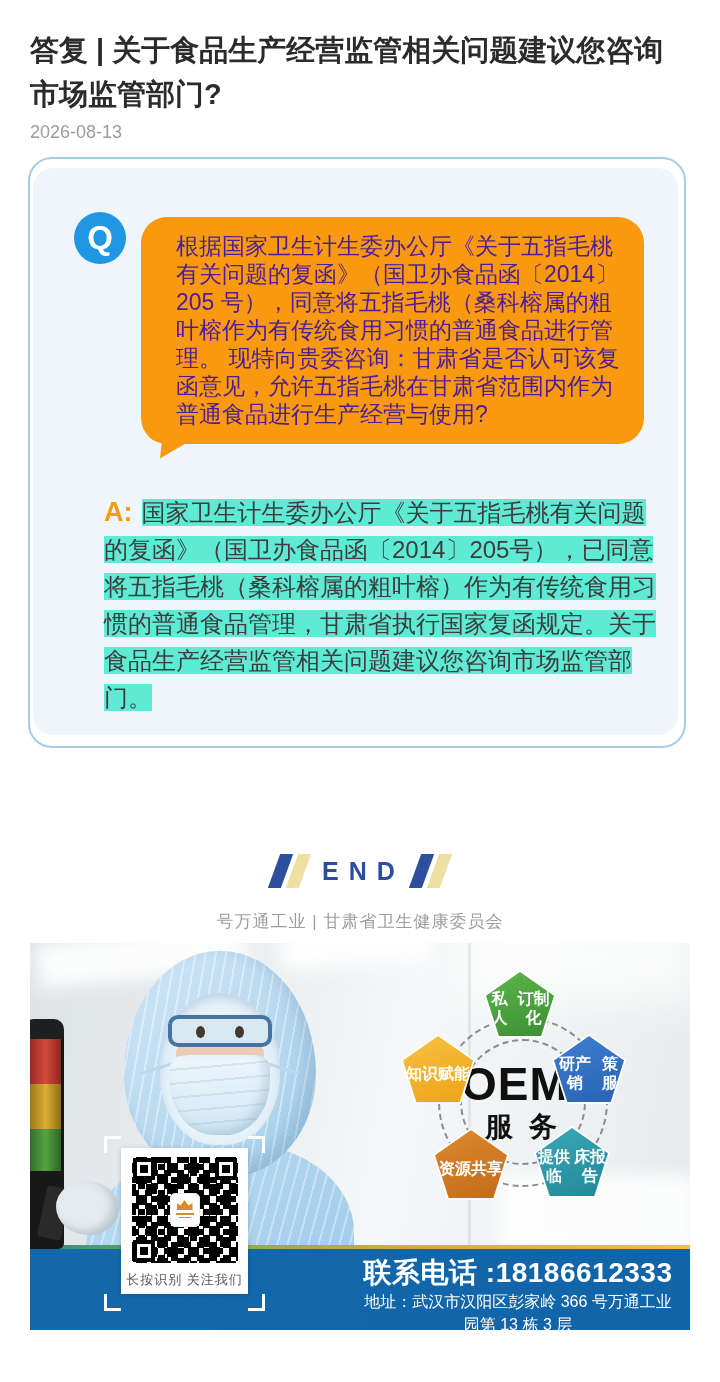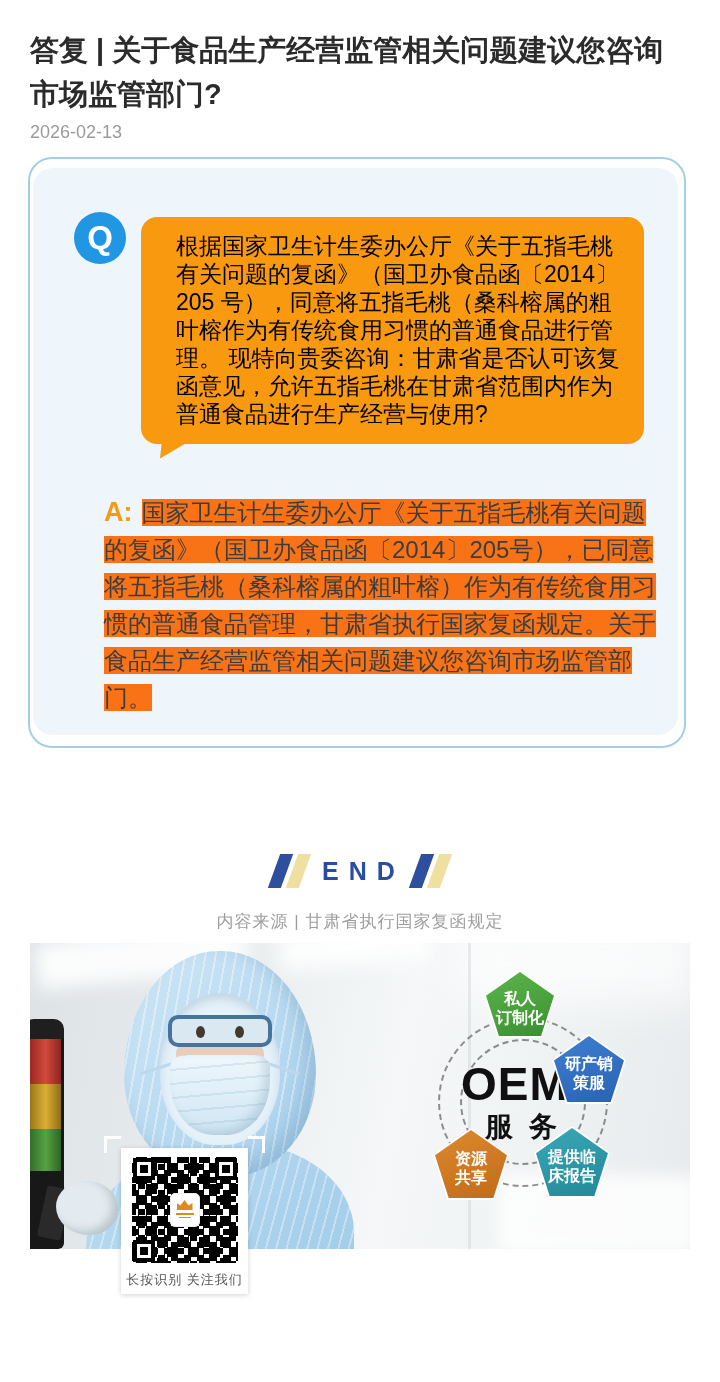--- a/index.html
+++ b/index.html
@@ -22,32 +22,32 @@
     position:absolute; left:3px; top:9px; width:645px; height:567px;
     background:#eff6fb; border-radius:20px; overflow:hidden;
   }
   .q-row { display:flex; padding:44px 0 0 41px; }
   .q-circle {
     flex:0 0 52px; width:52px; height:52px; border-radius:50%; background:#2196e3;
     color:#fff; font-size:33px; font-weight:bold;
     display:flex; align-items:center; justify-content:center;
   }
   .bubble {
-    margin:5px 0 0 15px; width:503px; background:#f8990f; border-radius:16px;
+    margin:5px 0 0 15px; width:503px; background:#f8990f; border-radius:26px;
     padding:15px 18px 16px 35px; font-size:23px; line-height:28px;
-    color:#000000; position:relative; word-break:break-all;
+    color:#4c1d95; position:relative; word-break:break-all;
   }
   .bubble-tail {
     position:absolute; left:20px; bottom:-16px; width:0; height:0;
     border-top:20px solid #f8990f; border-right:27px solid transparent;
     transform:rotate(6deg);
   }
   .answer { margin:50px 20px 0 71px; font-size:24px; line-height:37px; color:#3d3d3d; word-break:break-all; }
   .a-label { color:#f8990f; font-weight:bold; font-size:27px; margin-right:9px; }
-  .answer-text { background:#f97316;text-align:right; }
+  .answer-text { background:#5eead4;text-align:right; }
 
   
   .end-divider { margin-top:106px; display:flex; justify-content:center; align-items:center; }
   .slash { width:13px; height:34px; transform:skewX(-20deg); display:inline-block; }
   .slash.navy { background:#2d4f9e; }
   .slash.cream { background:#efdfa1; margin-left:5px; }
   .end-label { font-size:25px; font-weight:bold; color:#2a4da1; letter-spacing:10px; margin:0 10px 0 17px; }
   .source-line { margin-top:22px; text-align:center; font-size:17px; color:#9d9d9d; letter-spacing:1px; }
 
   
@@ -121,21 +121,21 @@
   .oem-main { font-size:46px; font-weight:bold; line-height:44px; letter-spacing:1px; }
   .oem-sup { font-size:26px; font-weight:bold; vertical-align:14px; }
   .oem-sub { font-size:28px; font-weight:bold; line-height:42px; letter-spacing:4px; }
   .pw {
     position:absolute; background:#fff; padding:2px;
     clip-path:polygon(50% 0%,100% 37%,81% 100%,19% 100%,0% 37%);
   }
   .pi {
     width:100%; height:100%;
     clip-path:polygon(50% 0%,100% 37%,81% 100%,19% 100%,0% 37%);
-    display:flex; flex-direction:column; align-items:center; justify-content:center;
+    display:flex; flex-direction:row; align-items:center; justify-content:center;
     padding-top:8px; color:#fff; font-weight:bold; font-size:16px; line-height:19px; text-align:center;
   }
   .p-top    { left:454px; top:27px;  width:72px; height:68px; }
   .p-left   { left:371px; top:91px;  width:74px; height:70px; }
   .p-right  { left:522px; top:91px;  width:74px; height:70px; }
   .p-bleft  { left:403px; top:185px; width:76px; height:72px; }
   .p-bright { left:504px; top:183px; width:76px; height:72px; }
   .p-top    .pi { background:linear-gradient(160deg,#5cb649,#3a8f32); }
   .p-left   .pi { background:linear-gradient(160deg,#f7c143,#eda416); }
   .p-right  .pi { background:linear-gradient(160deg,#3d7fd0,#2a62b4); }
@@ -180,21 +180,21 @@
     clip-path:polygon(0 100%,0 30%,25% 55%,50% 0,75% 55%,100% 30%,100% 100%);
   }
   .logo-line { width:18px; height:2px; background:#e08822; margin:2px auto 0; }
   .logo-line.small { width:12px; height:1px; }
   .qr-caption { margin-top:8px; text-align:center; font-size:13px; color:#555; letter-spacing:1px; }
 </style>
 </head>
 <body>
 
 <h1 class="title">答复 | 关于食品生产经营监管相关问题建议您咨询市场监管部门?</h1>
-<div class="date">2026-02-13</div>
+<div class="date">2026-08-13</div>
 
 <div class="qa-outer">
   <div class="qa-inner">
     <div class="q-row">
       <div class="q-circle">Q</div>
       <div class="bubble">
         <span>根据国家卫生计生委办公厅《关于五指毛桃有关问题的复函》（国卫办食品函〔2014〕205 号），同意将五指毛桃（桑科榕属的粗叶榕作为有传统食用习惯的普通食品进行管理。 现特向贵委咨询：甘肃省是否认可该复函意见，允许五指毛桃在甘肃省范围内作为普通食品进行生产经营与使用?</span>
         <span class="bubble-tail"></span>
       </div>
     </div>
@@ -205,21 +205,21 @@
 </div>
 
 <div class="end-divider">
   <span class="slash navy"></span>
   <span class="slash cream"></span>
   <span class="end-label">END</span>
   <span class="slash navy"></span>
   <span class="slash cream"></span>
 </div>
 
-<div class="source-line">内容来源 | 甘肃省执行国家复函规定</div>
+<div class="source-line">号万通工业 | 甘肃省卫生健康委员会</div>
 
 <div class="banner">
   <div class="photo">
     <span class="light light1"></span>
     <span class="light light2"></span>
     <span class="light light3"></span>
     <span class="wall-line"></span>
     <span class="haze"></span>
 
     <div class="worker">
@@ -252,20 +252,26 @@
       <div class="oem-center">
         <div class="oem-main"><span>OEM</span><span class="oem-sup">+</span></div>
         <div class="oem-sub">服 务</div>
       </div>
       <div class="pw p-top">
         <div class="pi">
             <span>私人</span>
             <span>订制化</span>
           </div>
       </div>
+      <div class="pw p-left">
+        <div class="pi">
+            <span>知识</span>
+            <span>赋能</span>
+          </div>
+      </div>
       <div class="pw p-right">
         <div class="pi">
             <span>研产销</span>
             <span>策服</span>
           </div>
       </div>
       <div class="pw p-bleft">
         <div class="pi">
             <span>资源</span>
             <span>共享</span>
@@ -273,20 +279,30 @@
       </div>
       <div class="pw p-bright">
         <div class="pi">
             <span>提供临</span>
             <span>床报告</span>
           </div>
       </div>
     </div>
   </div>
 
+  <div class="bar">
+    <div class="bar-line"></div>
+    <div class="bar-blue">
+      <div class="contact">
+        <div class="phone-line"><span>联系电话 :</span><span>18186612333</span></div>
+        <div class="addr">地址：武汉市汉阳区彭家岭 366 号万通工业</div>
+        <div class="addr">园第 13 栋 3 层</div>
+      </div>
+    </div>
+  </div>
 
   <div class="qr-frame">
     <span class="corner c-tl"></span>
     <span class="corner c-tr"></span>
     <span class="corner c-bl"></span>
     <span class="corner c-br"></span>
     <div class="qr-card">
       <div class="qr">
         <span class="finder f-tl"></span>
         <span class="finder f-tr"></span>

